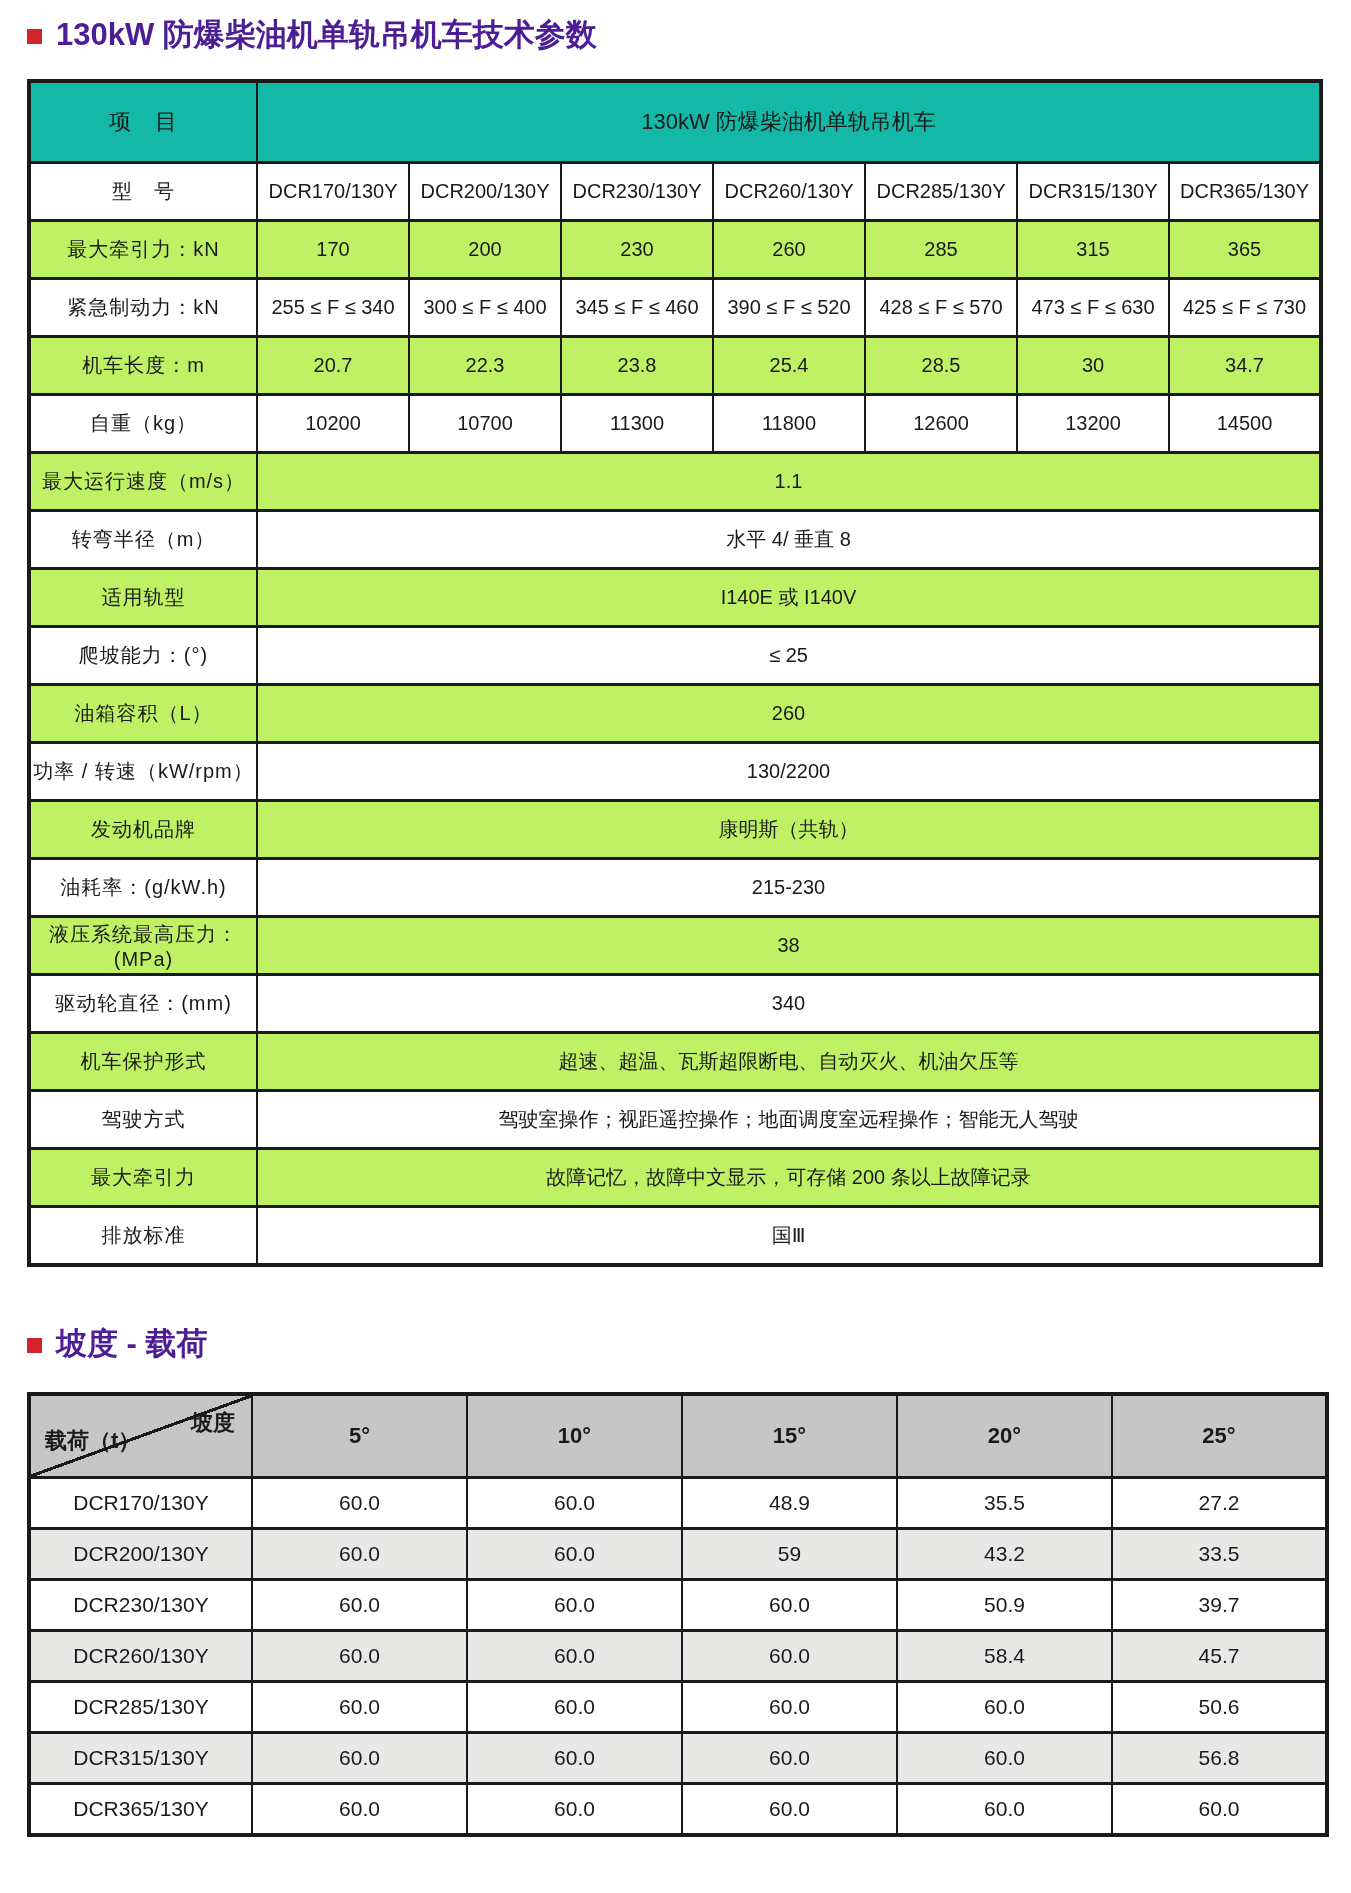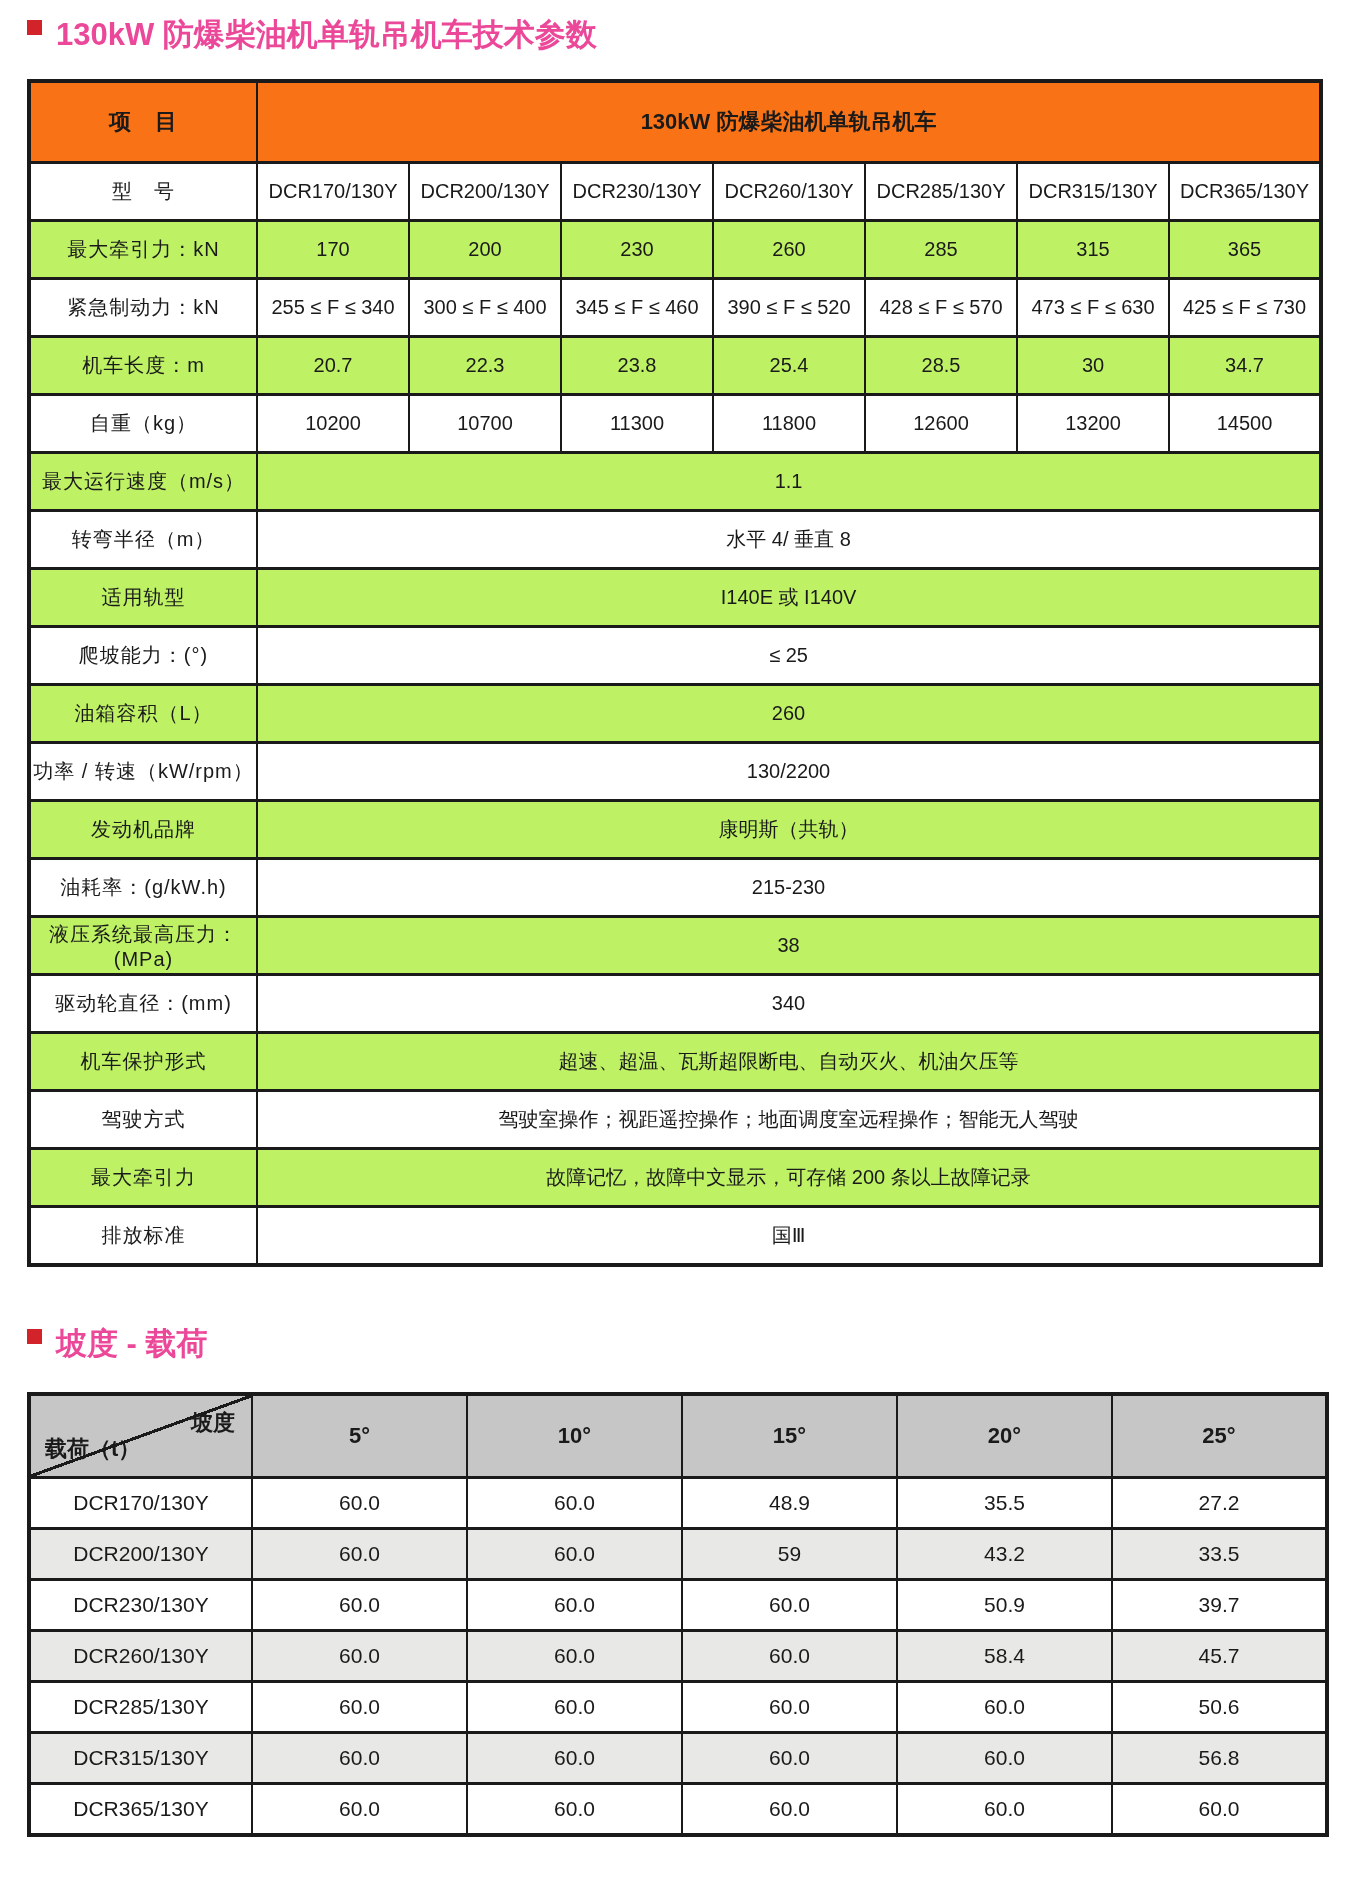--- a/index.html
+++ b/index.html
@@ -1,37 +1,37 @@
 <!DOCTYPE html>
 <html><head>
 <meta charset="utf-8">
 <style>
   html,body{margin:0;padding:0;background:#fff;}
   body{width:1351px;height:1893px;font-family:"Liberation Sans","DejaVu Sans",sans-serif;color:#1a1a1a;overflow:hidden;}
   .content{padding:16px 27px 0 27px;}
-  .section-title{display:flex;align-items:flex-start;gap:14px;color:#ec4899;font-weight:bold;font-size:31px;line-height:1.2;}
+  .section-title{display:flex;align-items:center;gap:14px;color:#4c1d95;font-weight:bold;font-size:31px;line-height:1.2;}
   .bullet{width:15px;height:15px;background:#d2232a;flex:0 0 auto;margin-top:4px;}
   table{border-collapse:collapse;table-layout:fixed;border:4px solid #1a1a1a;width:1296px;}
   td{border:2px solid #1a1a1a;border-top-width:3px;border-bottom-width:3px;text-align:center;vertical-align:middle;font-size:20px;padding:0 2px;overflow:hidden;}
   
   #spec-table{margin-top:26px;}
-  #spec-table .head td{height:78px;background:#f97316;font-weight:bold;font-size:22px;}
+  #spec-table .head td{height:78px;background:#14b8a6;font-weight:normal;font-size:22px;}
   #spec-table tr td{height:55px;}
   #spec-table tr.g td{background:#bef264;}
   #spec-table td.lbl{letter-spacing:1px;}
   
   #load-table{margin-top:30px;}
   #load-table .head td{height:80px;background:#c6c6c6;font-weight:bold;font-size:22px;}
   #load-table tr td{height:48px;font-size:21px;}
   #load-table tr.g td{background:#e8e8e6;}
   .sec2{margin-top:58px;}
   .corner{position:relative;padding:0;}
   .corner .diag{position:absolute;inset:0;background:linear-gradient(to bottom right,transparent calc(50% - 1.5px),#1a1a1a calc(50% - 1.5px),#1a1a1a calc(50% + 1.5px),transparent calc(50% + 1.5px));}
   .corner .top{position:absolute;top:12px;right:16px;}
-  .corner .bottom{position:absolute;bottom:12px;left:14px;}
+  .corner .bottom{position:absolute;bottom:20px;left:14px;}
 </style>
 </head>
 <body>
 
 <div class="content">
 
   <div class="section-title">
     <span class="bullet"></span>
     <span>130kW 防爆柴油机单轨吊机车技术参数</span>
   </div>

